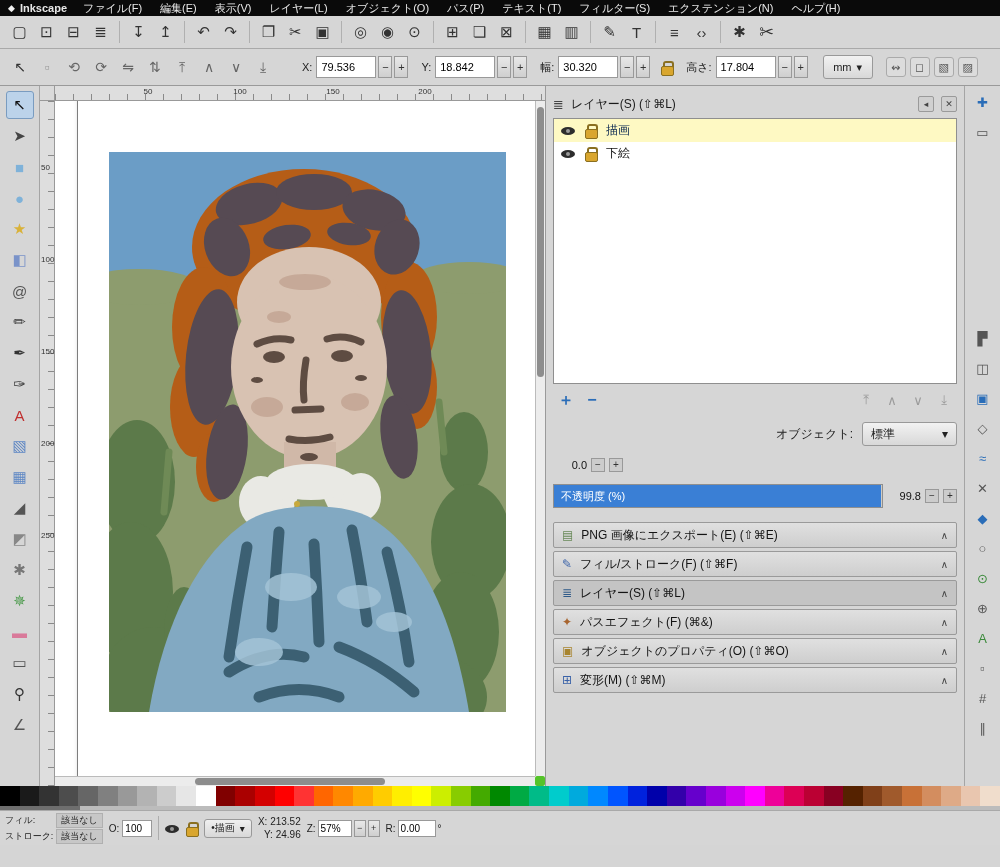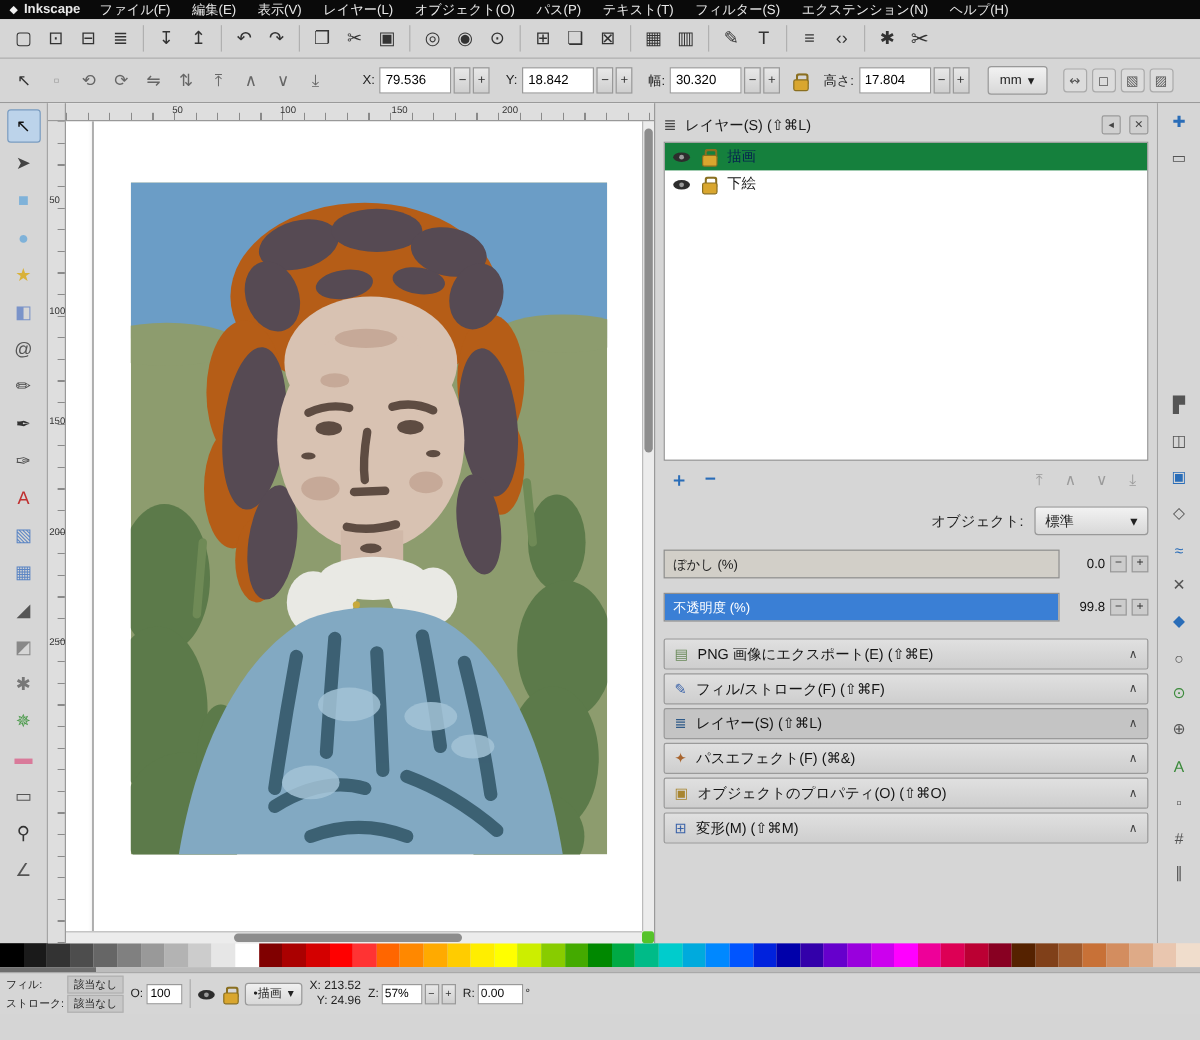--- a/index.html
+++ b/index.html
@@ -62,21 +62,21 @@
   .corner-badge { position:absolute; right:0; bottom:0; width:10px; height:10px; background:#55c32a; border-radius:2px; }
 
   
   .dock { width:419px; background:#d6d6d6; border-left:1px solid #9a9a9a; padding:6px 7px; position:relative; }
   .panel-header { display:flex; align-items:center; gap:7px; height:24px; font-size:12px; color:#1a1a1a; }
   .ph-icon { font-size:13px; color:#444; }
   .ph-spacer { flex:1; }
   .ph-btn { width:16px; height:16px; border:1px solid #9a9a9a; background:#d0d0d0; font-size:9px; line-height:14px; text-align:center; color:#444; border-radius:2px; }
   .layer-list { background:#fff; border:1px solid #8f8f8f; height:266px; margin-top:2px; overflow:hidden; }
   .layer-row { height:23px; display:flex; align-items:center; gap:9px; padding:0 7px; font-size:12px; color:#111; }
-  .layer-row.selected { background:#15803d; color:#06244e; }
+  .layer-row.selected { background:#fef9c3; color:#06244e; }
   .icon-eye { width:15px; height:13px; position:relative; display:inline-block; flex:0 0 auto; }
   .icon-eye::before { content:""; position:absolute; left:0; top:3px; width:14px; height:8px; background:#2d2d2d; border-radius:50%; }
   .icon-eye::after { content:""; position:absolute; left:5px; top:5px; width:4px; height:4px; border-radius:50%; background:#9a9a9a; }
   .icon-eye.closed::before { background:transparent; border-bottom:2px solid #2d2d2d; border-radius:0 0 9px 9px; height:9px; top:1px; }
   .icon-eye.closed::after { display:none; }
   .icon-lock { width:12px; height:13px; position:relative; display:inline-block; flex:0 0 auto; }
   .icon-lock::before { content:""; position:absolute; left:2px; top:0; width:7px; height:7px; border:2px solid #8a6f20; border-bottom:none; border-radius:3px 3px 0 0; }
   .icon-lock::after { content:""; position:absolute; left:0; top:5px; width:11px; height:8px; background:#d9a62e; border:1px solid #8a6f20; border-radius:2px; }
   .list-actions { display:flex; align-items:center; height:26px; margin-top:3px; font-size:16px; }
   .la-add,.la-remove { color:#2a6db8; font-weight:bold; width:26px; text-align:center; }
@@ -428,23 +428,20 @@
 
       <div class="blend-row">
         <span>オブジェクト:</span>
         <div class="blend-dd">
           <span>標準</span>
           <span>▾</span>
         </div>
       </div>
 
       <div class="slider-row">
-        <div class="slider">
-          <span>ぼかし (%)</span>
-        </div>
         <span class="slider-value">0.0</span>
         <span class="sbtn">−</span>
         <span class="sbtn">+</span>
       </div>
 
       <div class="slider-row">
         <div class="slider opacity">
           <span>不透明度 (%)</span>
         </div>
         <span class="slider-value">99.8</span>

